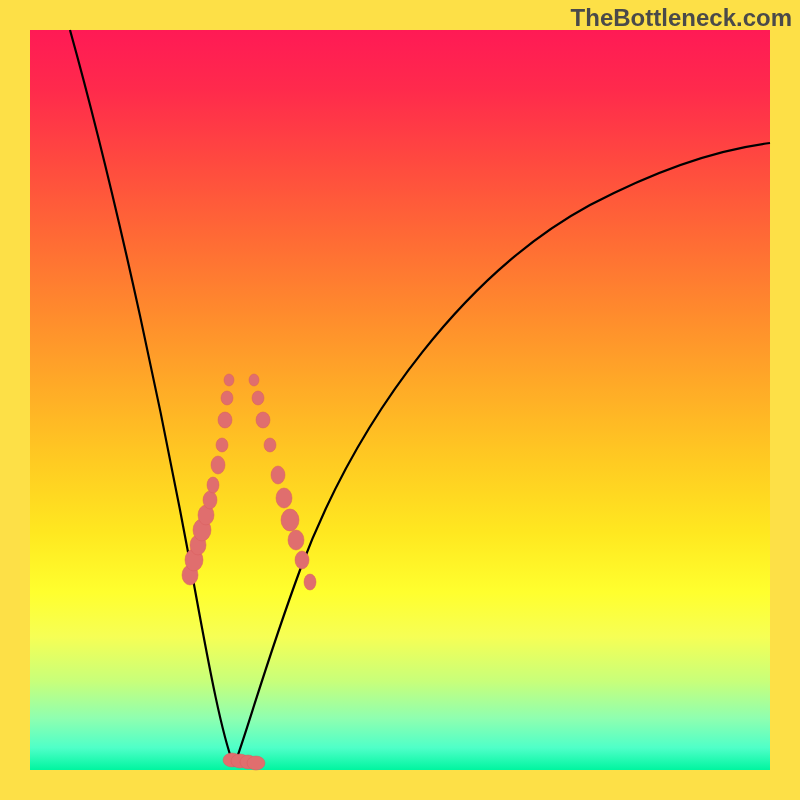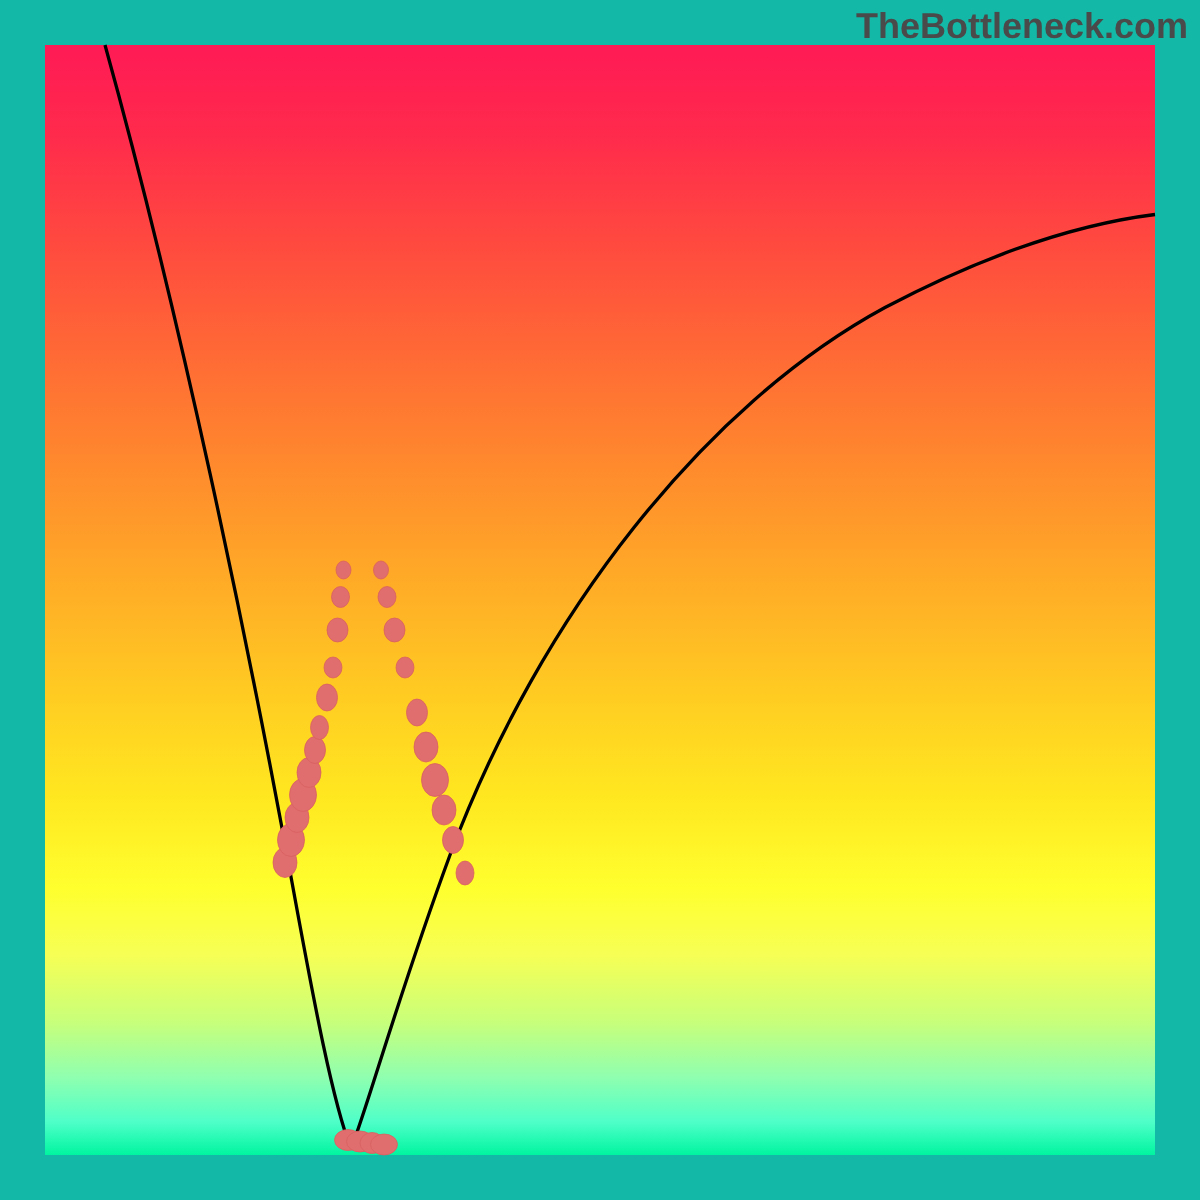--- a/index.html
+++ b/index.html
@@ -1,16 +1,16 @@
 <!DOCTYPE html>
 <html><head>
 <meta charset="utf-8">
 <style>
 html,body{margin:0;padding:0;width:800px;height:800px;overflow:hidden;background:#000;font-family:Arial,Helvetica,sans-serif}
-.frame{position:absolute;left:0;top:0;width:800px;height:800px;background:#14b8a6}
+.frame{position:absolute;left:0;top:0;width:800px;height:800px;background:#fde047}
 .plot{position:absolute;left:30px;top:30px;width:740px;height:740px;
   background:linear-gradient(to bottom,
     #ff1a55 0%,
     #ff2a4c 8%,
     #ff4a3f 18%,
     #ff6a35 28%,
     #ff8a2d 38%,
     #ffaa27 48%,
     #ffca22 58%,
     #ffe820 68%,

